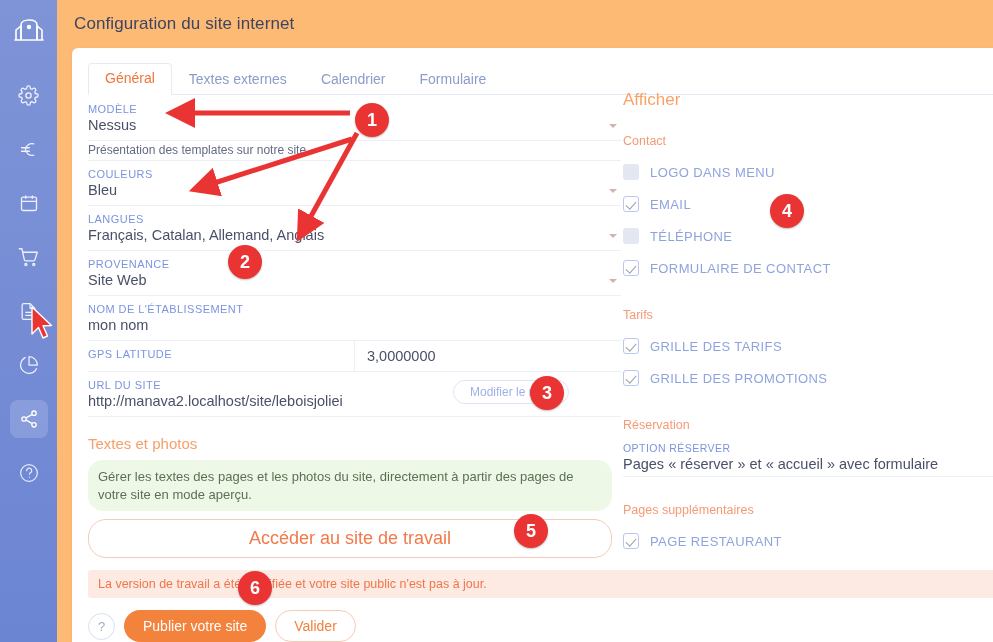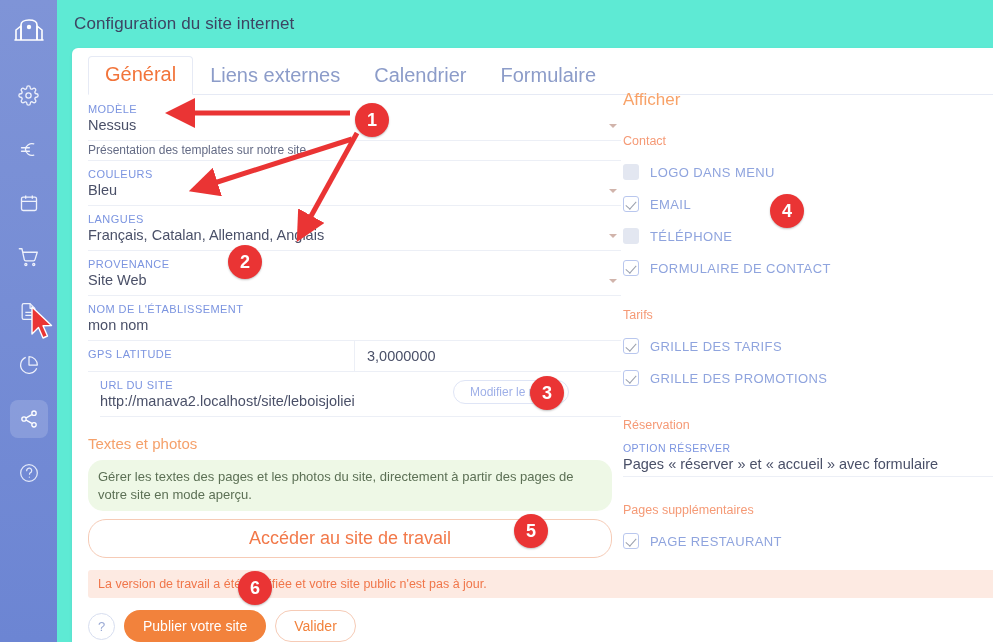--- a/index.html
+++ b/index.html
@@ -6,21 +6,21 @@
   html, body {
     margin: 0; padding: 0;
     width: 993px; height: 642px;
     overflow: hidden;
     background: #eef1f8;
     font-family: "Liberation Sans", sans-serif;
   }
   #root {
     position: relative;
     width: 993px; height: 642px;
-    background: #5eead4;
+    background: #fdba74;
   }
 
   
   .sidebar {
     position: absolute; left: 0; top: 0;
     width: 57px; height: 642px;
     background: linear-gradient(180deg,#7f94d7 0%, #6c85d3 100%);
     display: flex; flex-direction: column;
     align-items: center;
     padding-top: 8px;
@@ -62,21 +62,21 @@
   
   .tabs {
     position: absolute; left: 16px; top: 13px;
     display: flex; align-items: flex-end;
     height: 34px;
     border-bottom: 1px solid #e6eaf5;
     width: 944px;
   }
   .tab {
     padding: 6px 16px 8px 16px;
-    font-size: 20px;
+    font-size: 14px;
     color: #8c9cc9;
     cursor: pointer;
     border: 1px solid transparent;
     border-bottom: none;
     border-radius: 4px 4px 0 0;
     position: relative;
     top: 1px;
     background: transparent;
   }
   .tab.active {
@@ -124,21 +124,21 @@
     color: #646b85;
     padding: 2px 0 3px 0;
     border-bottom: 1px solid #eceff6;
     cursor: pointer;
   }
   .two-col { display: flex; justify-content: flex-end; }
   .two-col > .field { flex: 1; }
   .two-col > .field:first-child { margin-right: 0; border-right: 1px solid #eceff6; padding-right: 12px;}
   .two-col > .field:last-child { padding-left: 12px; }
 
-  .url-row { position: relative; margin-left: 12px; }
+  .url-row { position: relative; }
   .btn-outline-blue {
     position: absolute;
     right: 52px; top: 8px;
     font-size: 12px;
     color: #9fb0e8;
     background: #fff;
     border: 1px solid #dfe5f6;
     border-radius: 14px;
     padding: 4px 16px;
     cursor: pointer;
@@ -382,21 +382,21 @@
       </svg>
     </div>
   </div>
 
   <div class="page-title">Configuration du site internet</div>
 
   <div class="card">
 
     <div class="tabs">
       <div class="tab active">Général</div>
-      <div class="tab">Liens externes</div>
+      <div class="tab">Textes externes</div>
       <div class="tab">Calendrier</div>
       <div class="tab">Formulaire</div>
     </div>
 
     <div class="left-col">
 
       <div class="field">
         <div class="field-label">Modèle</div>
         <div class="field-value">Nessus</div>
         <span class="caret"></span>

